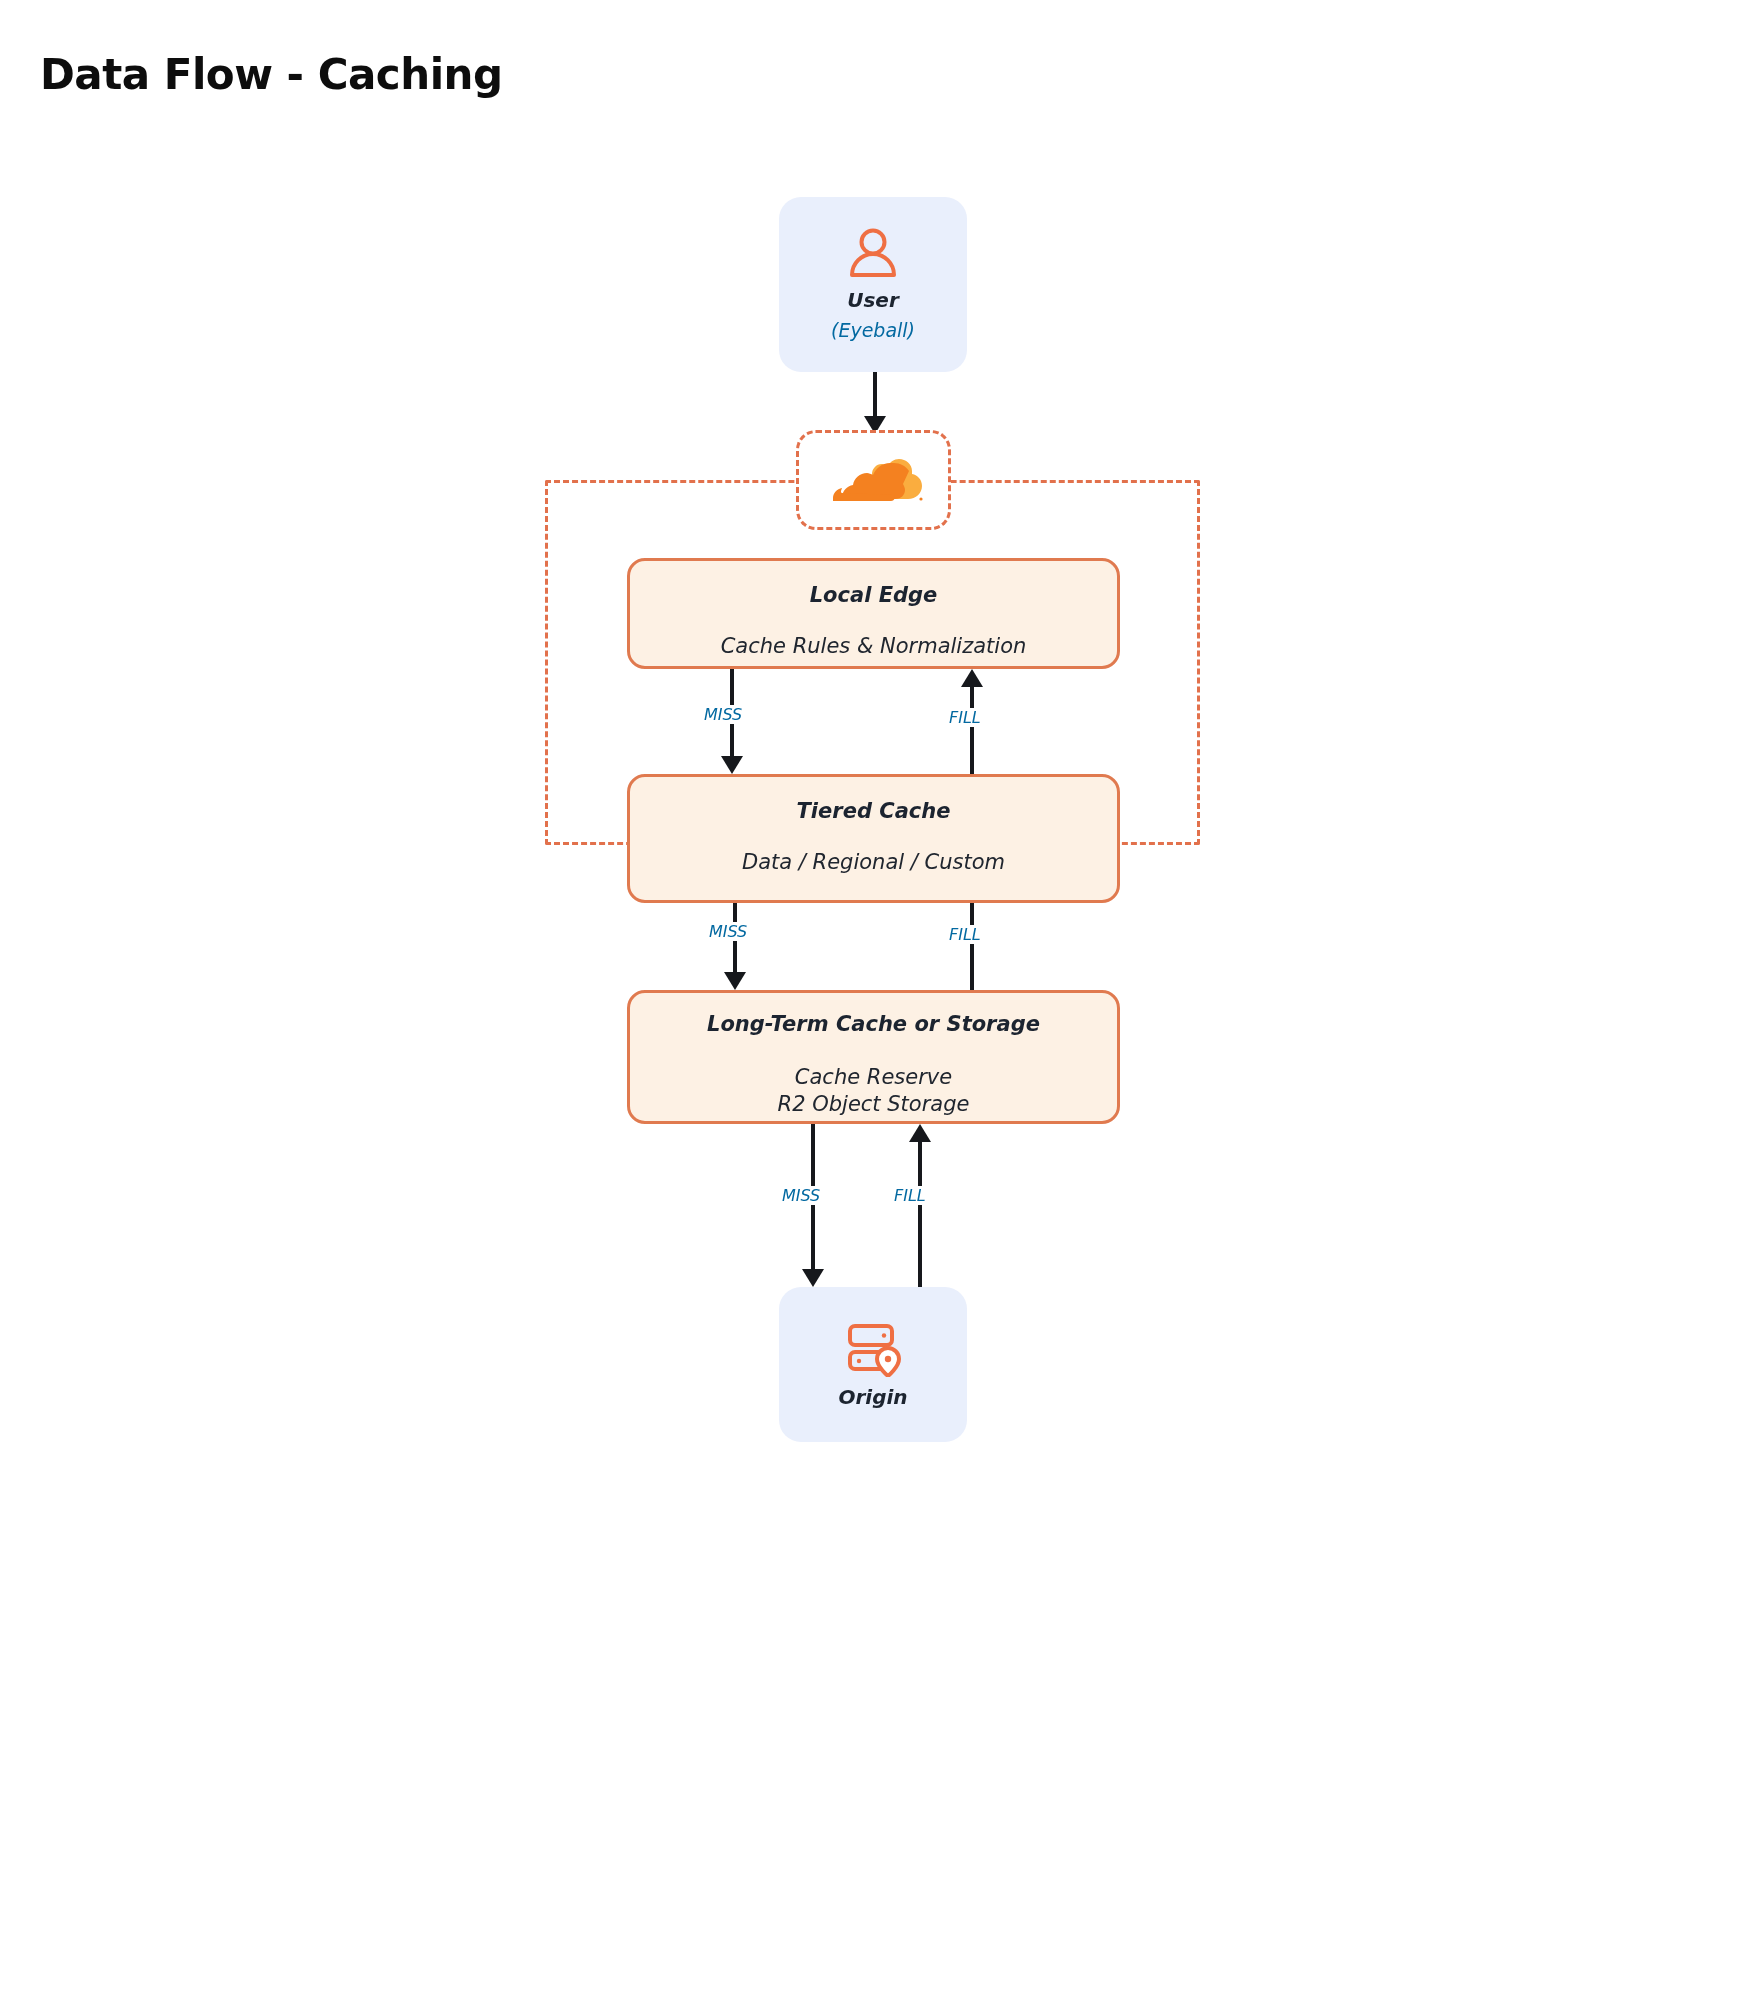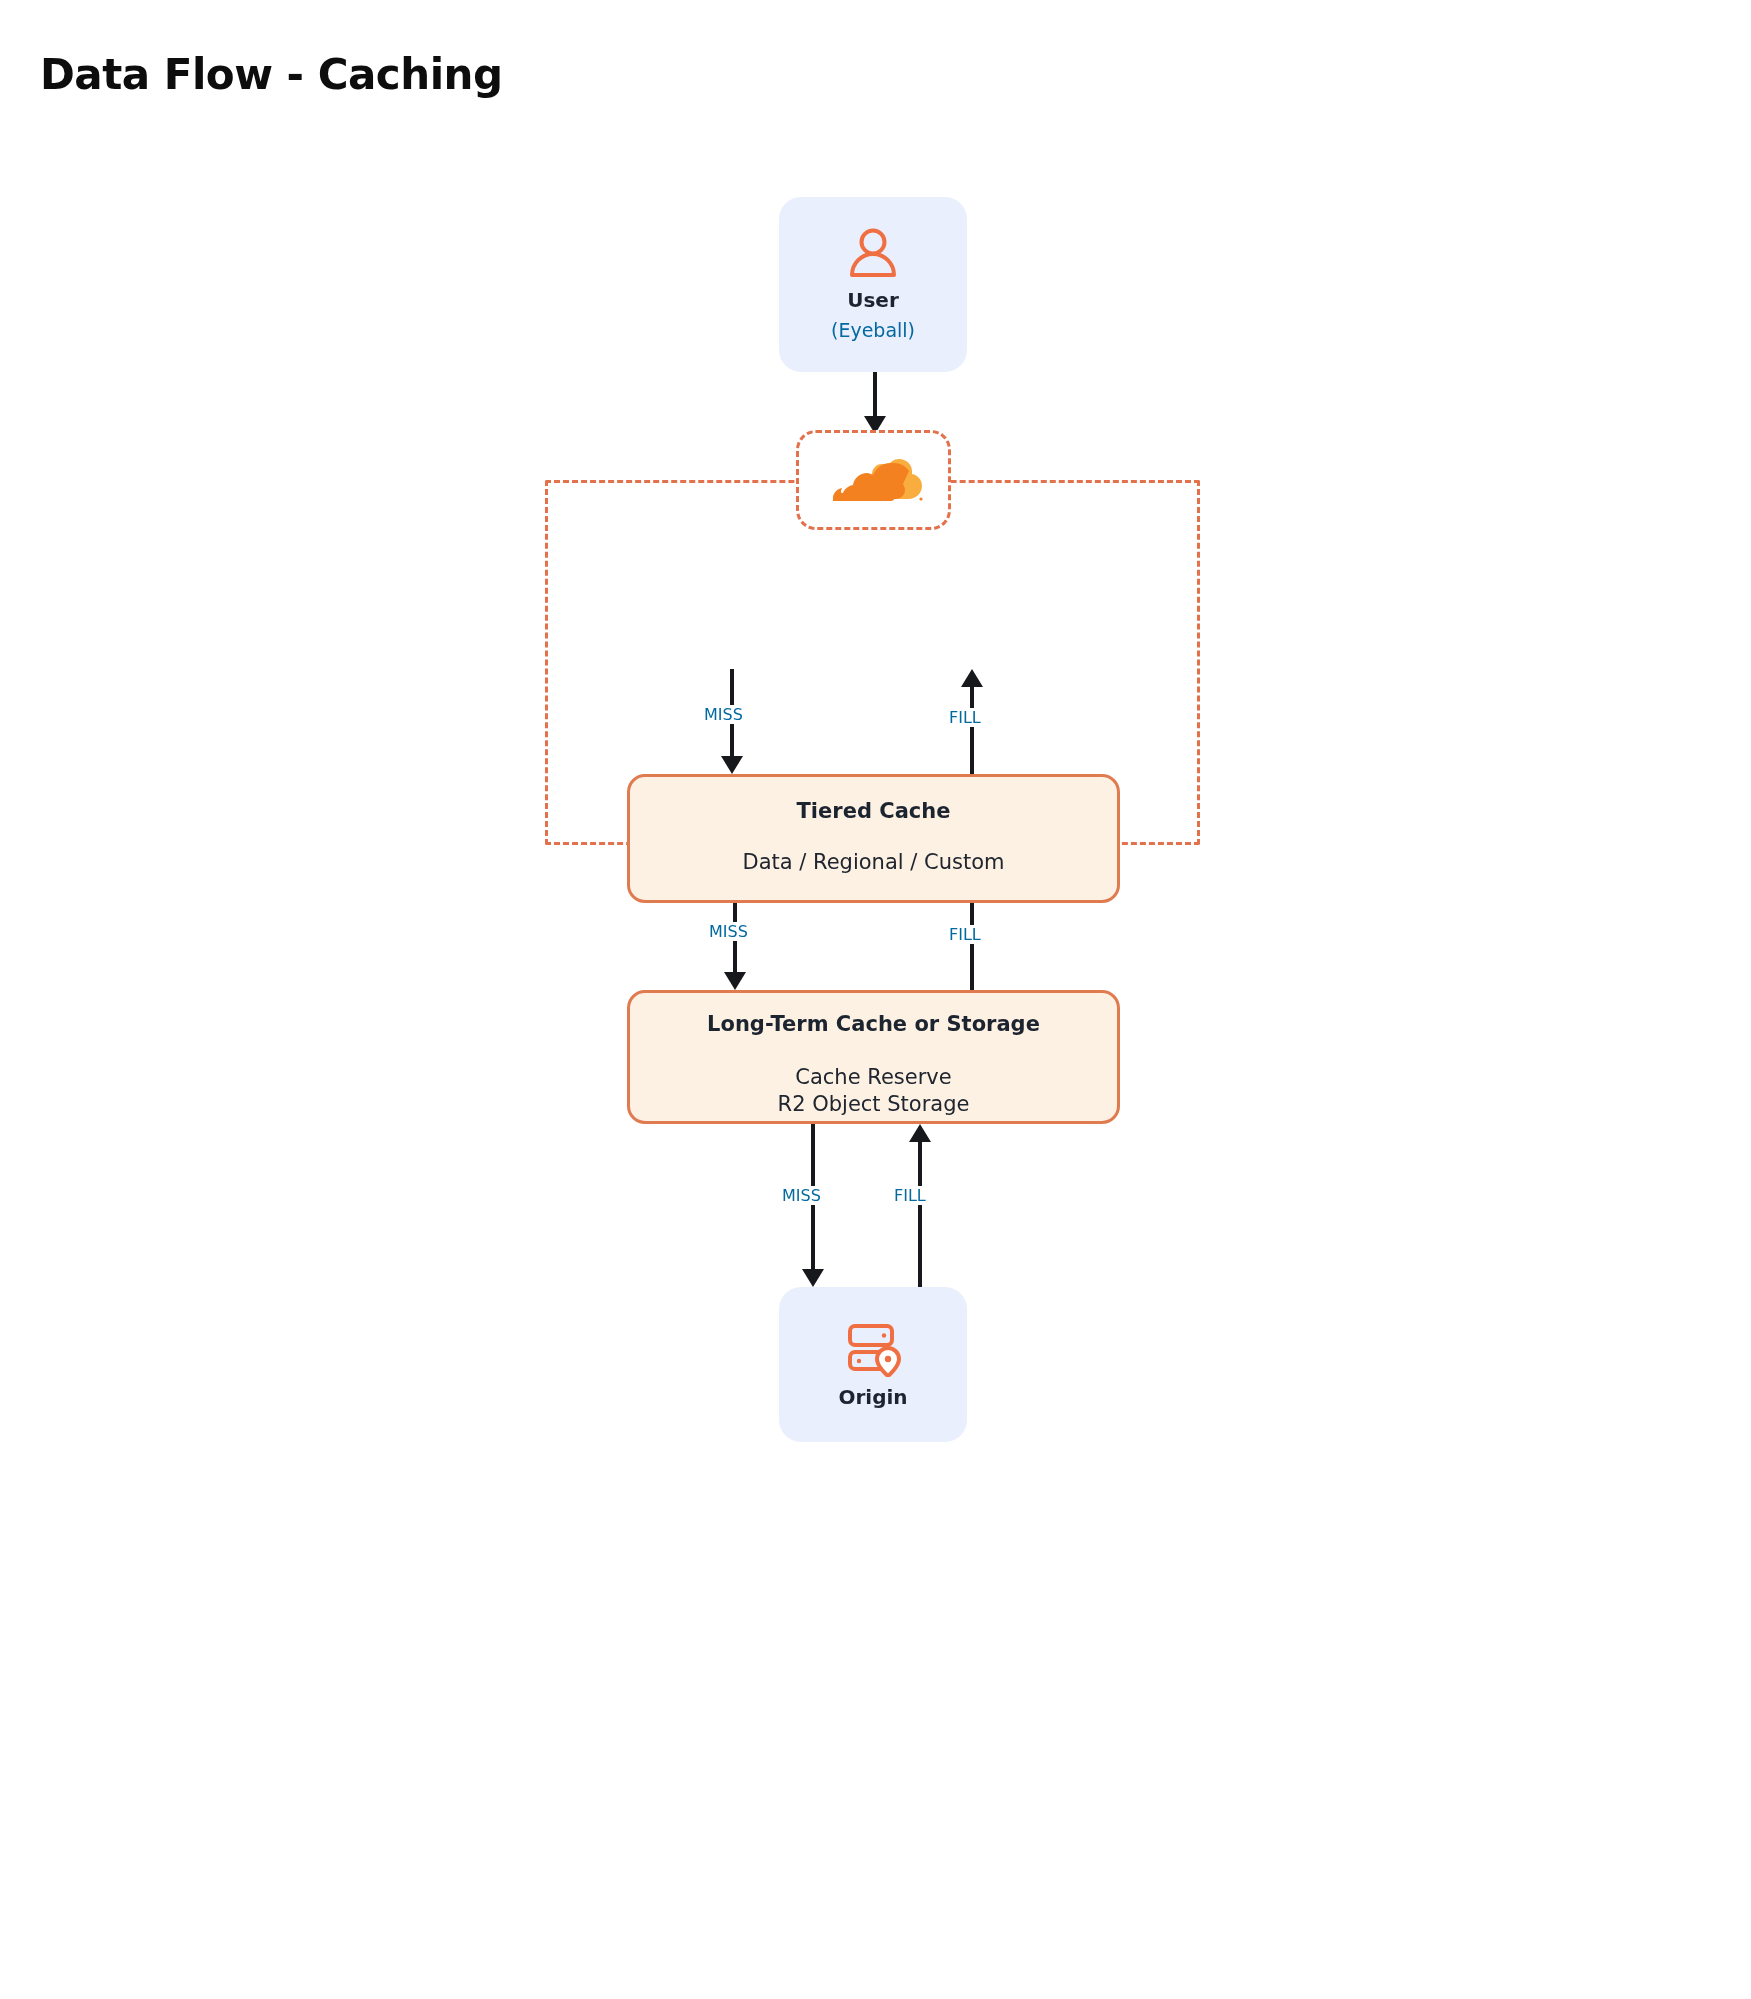--- a/index.html
+++ b/index.html
@@ -25,20 +25,21 @@
     color: #0d0d0d;
     font-family: "DejaVu Sans", "Liberation Sans", sans-serif;
   }
 
   #diagram {
     position: absolute;
     left: 0;
     top: 150px;
     width: 1751px;
     height: 1300px;
+    font-style: italic;
   }
 
   
   .net-boundary {
     position: absolute;
     left: 545px;
     top: 330px;
     width: 655px;
     height: 365px;
     border: 3px dashed #e2714c;
@@ -198,20 +199,24 @@
     <span>
       <svg width="100" height="46" viewBox="0 0 100 46" aria-hidden="true">
         <path d="M84 44 c8 0 14-6 14-13 c0-6-4-11-10-12 c0-1 0-2 0-3 c0-7-6-12-13-12 c-5 0-9 3-11 7 c-2-1-4-2-6-2 c-6 0-10 5-10 10 c0 1 0 2 0 2 c-5 1-9 6-9 11 c0 7 6 12 13 12 z" fill="#faad3f"></path>
         <path d="M66 8 c-8 0-14 5-17 12 c-2-1-4-2-6-2 c-7 0-13 5-14 12 c-6 1-11 6-11 13 c0 0 0 1 0 1 l53 0 c6 0 10-4 10-9 c0-2-1-4-2-6 l6-13 c-3-5-9-8-15-8 z" fill="#f48120"></path>
         <path d="M18 33 c-5 1-9 5-9 10 c0 1 0 2 0 3 l58 0 c2 0 3-1 4-3 c0-1 0-3-2-3 l-51-2 c-1 0-1-1-1-2 z" fill="#f48120"></path>
         <circle cx="97" cy="44" r="1.6" fill="#f48120"></circle>
       </svg>
     </span>
   </div>
 
+  <div id="box-local-edge" class="cache-box">
+    <div class="cache-title">Local Edge</div>
+    <div class="cache-sub">Cache Rules &amp; Normalization</div>
+  </div>
 
   <div class="conn down" style="left:730px; top:519px; height:105px;">
     <div class="stem" style="top:0; height:87px;"></div>
     <div class="head" style="top:87px;"></div>
   </div>
   <div class="conn-label" style="left:700px; top:555px; background:#fff; padding:0 4px;">MISS</div>
 
   <div class="conn up" style="left:970px; top:519px; height:105px;">
     <div class="head" style="top:0;"></div>
     <div class="stem" style="top:18px; height:87px;"></div>

